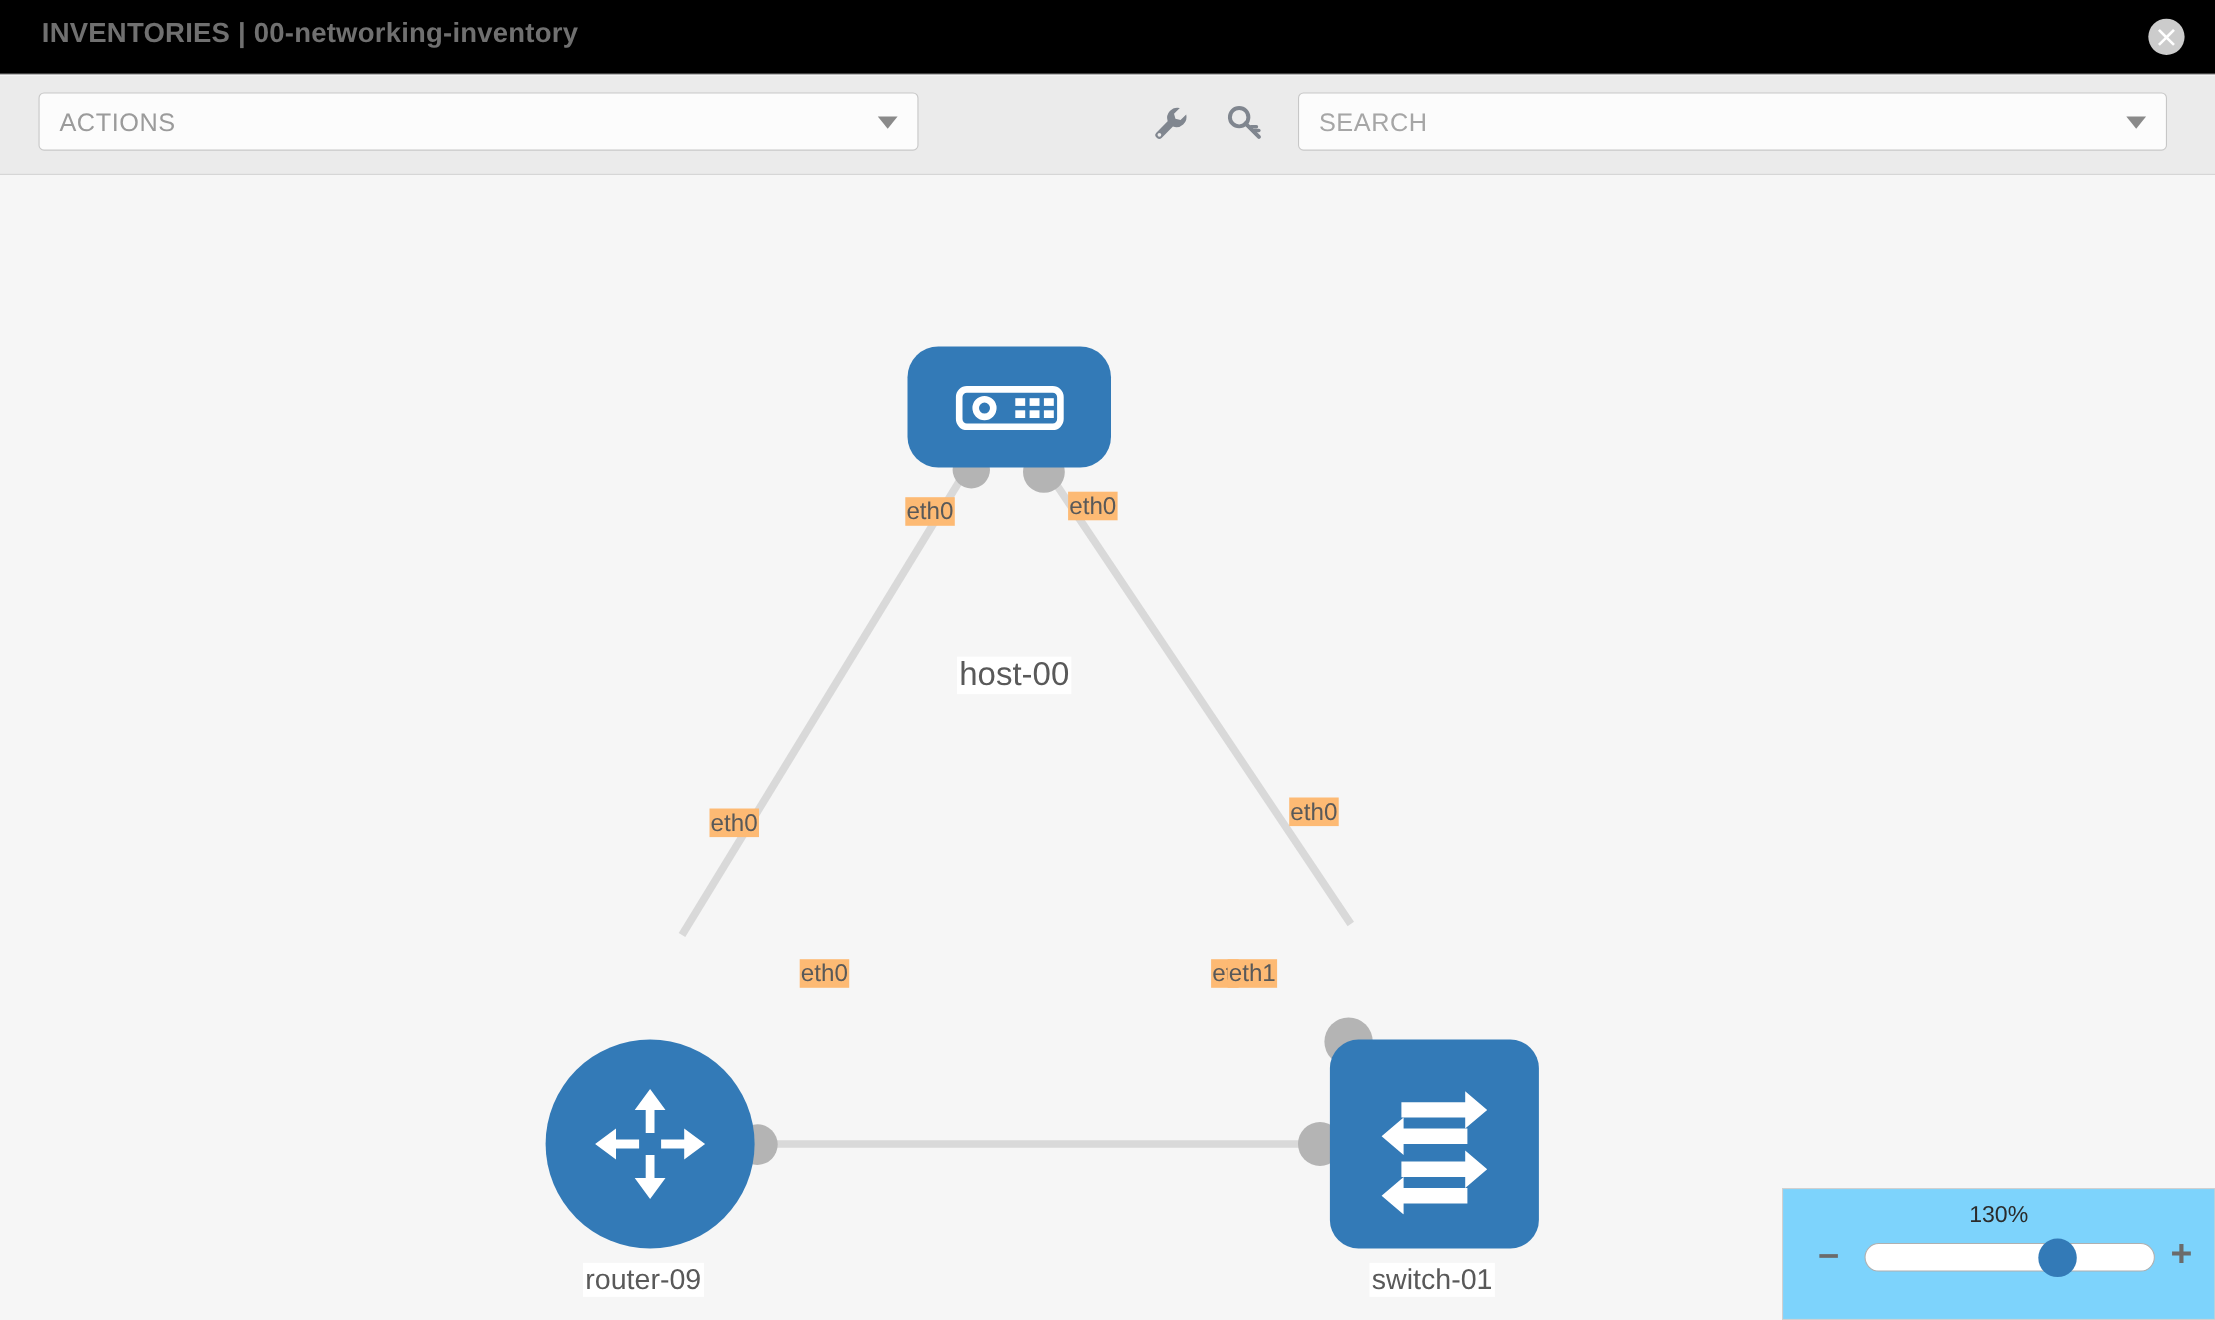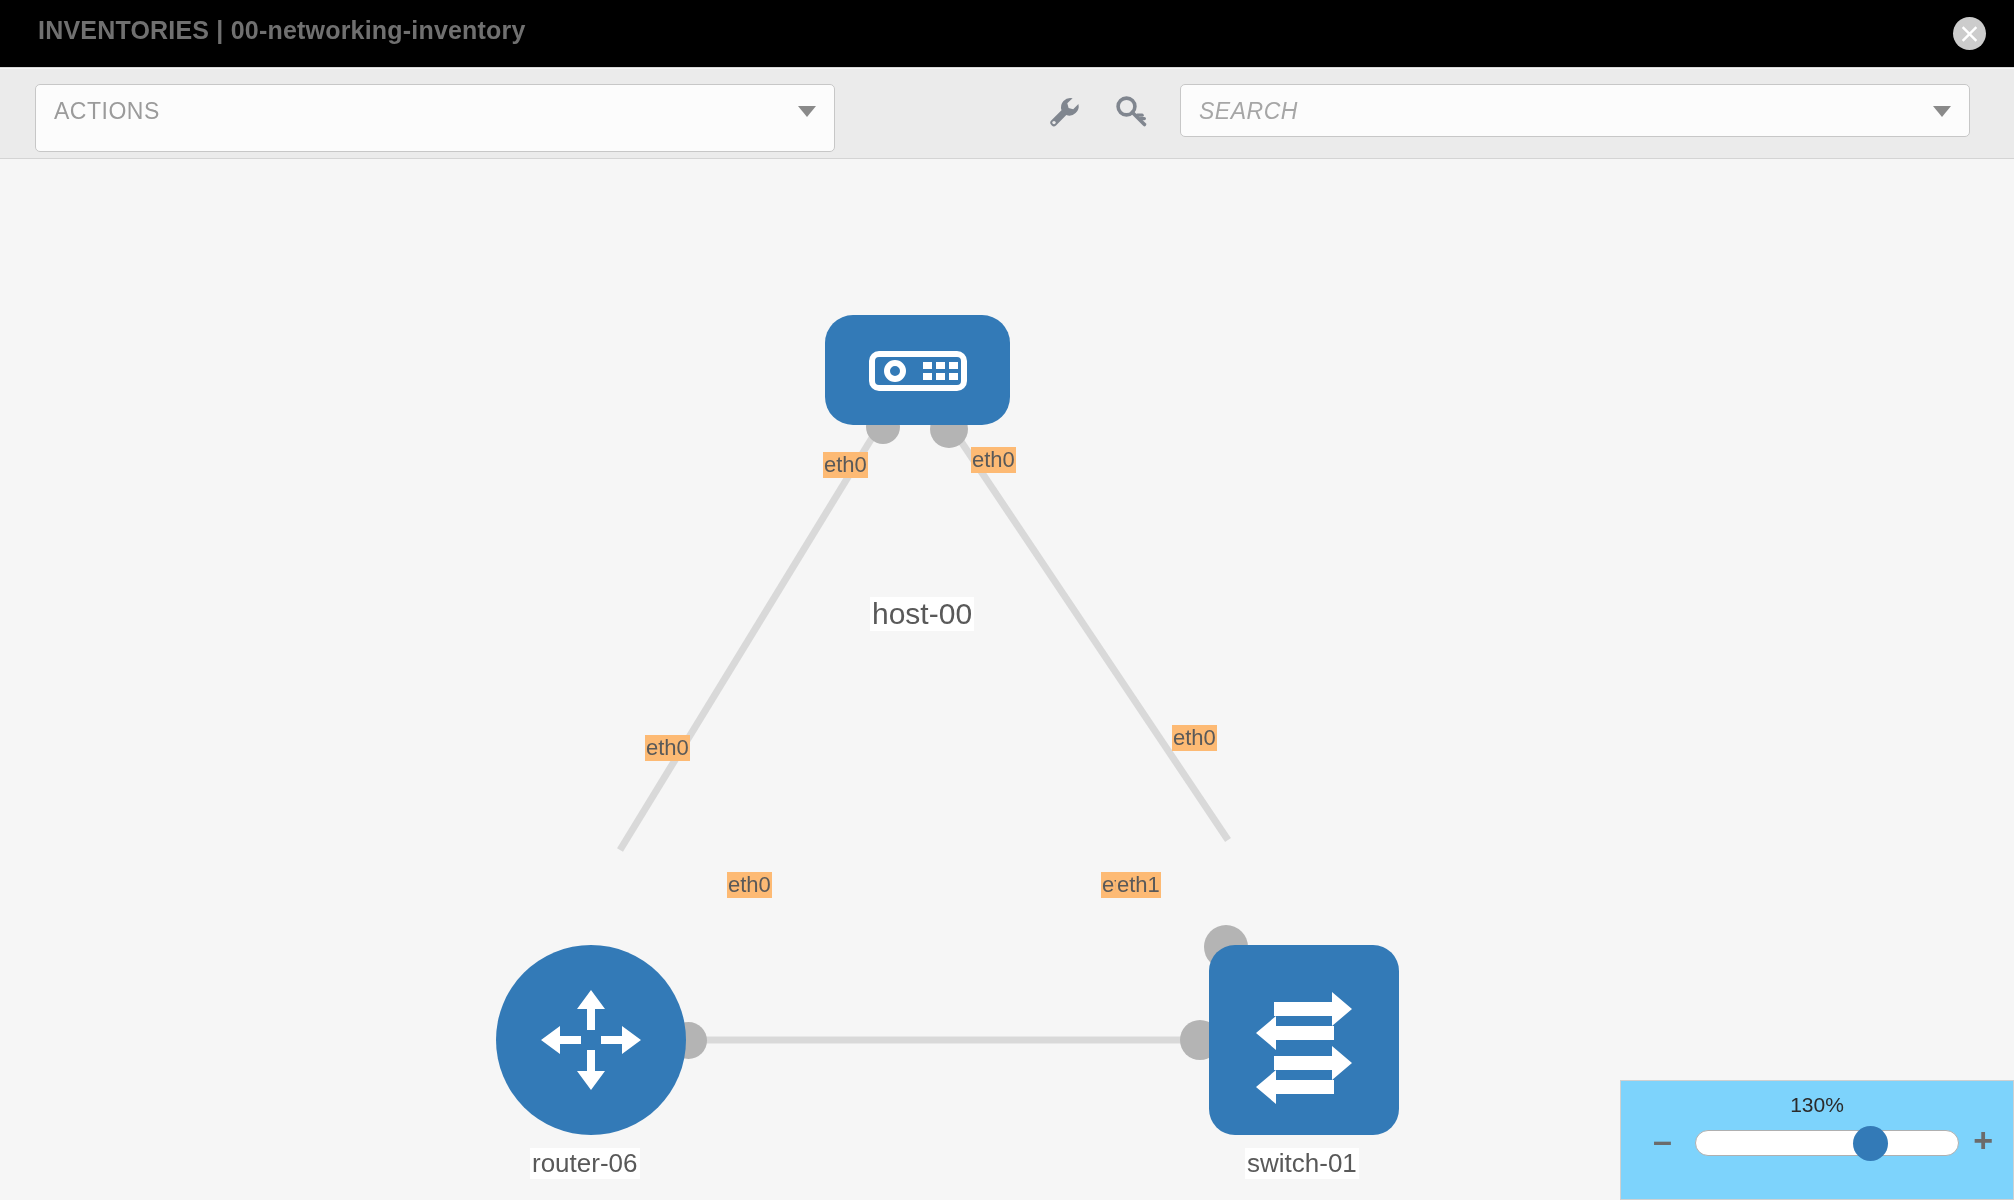--- a/index.html
+++ b/index.html
@@ -32,21 +32,21 @@
 
   
   .toolbar {
     position: absolute; top: 69px; left: 0;
     width: 2014px; height: 90px;
     background: #ebebeb;
     border-bottom: 1px solid #d4d4d4;
   }
   .actions-select {
     position: absolute; left: 35px; top: 84px;
-    width: 800px; height: 68px;
+    width: 800px; height: 53px;
     background: #fcfcfc;
     border: 1px solid #c7c7c7;
     border-radius: 5px;
   }
   .actions-select .lbl {
     position: absolute; left: 18px; top: 13px;
     font-size: 23px; color: #9b9b9b; letter-spacing: .5px;
   }
   .caret {
     position: absolute; right: 18px; top: 21px;
@@ -61,21 +61,20 @@
   }
   .tool-icon.wrench { left: 1044px; }
   .tool-icon.key    { left: 1112px; }
 
   .search-box {
     position: absolute; left: 1180px; top: 84px;
     width: 790px; height: 53px;
     background: #fcfcfc;
     border: 1px solid #c7c7c7;
     border-radius: 5px;
-    font-style: italic;
   }
   .search-box .lbl {
     position: absolute; left: 18px; top: 13px;
     font-size: 23px; color: #a6a6a6; letter-spacing: .5px;
   }
 
   
   .canvas {
     position: absolute; top: 160px; left: 0;
     width: 2014px; height: 1040px;
@@ -221,21 +220,21 @@
     <div class="node-shape" style="left:496px; top:785px; width:190px; height:190px; border-radius:50%;">
       <svg width="120" height="120" viewBox="0 0 120 120">
         <g fill="#ffffff">
           <path d="M60 10 L74 29 L64 29 L64 50 L56 50 L56 29 L46 29 Z"></path>
           <path d="M60 110 L46 91 L56 91 L56 70 L64 70 L64 91 L74 91 Z"></path>
           <path d="M10 60 L29 46 L29 56 L50 56 L50 64 L29 64 L29 74 Z"></path>
           <path d="M110 60 L91 74 L91 64 L70 64 L70 56 L91 56 L91 46 Z"></path>
         </g>
       </svg>
     </div>
-    <div class="node-label" style="left:530px; top:988px;">router-06</div>
+    <div class="node-label" style="left:530px; top:988px;">router-09</div>
   </div>
 
   <div class="node">
     <div class="node-shape" style="left:1209px; top:785px; width:190px; height:190px; border-radius:26px;">
       <svg width="128" height="128" viewBox="0 0 128 128">
         <g fill="#ffffff">
 
           <path d="M34 26 h58 v-10 l20 17 -20 17 v-10 h-58 z"></path>
 
           <path d="M94 50 h-58 v-10 l-20 17 20 17 v-10 h58 z"></path>

